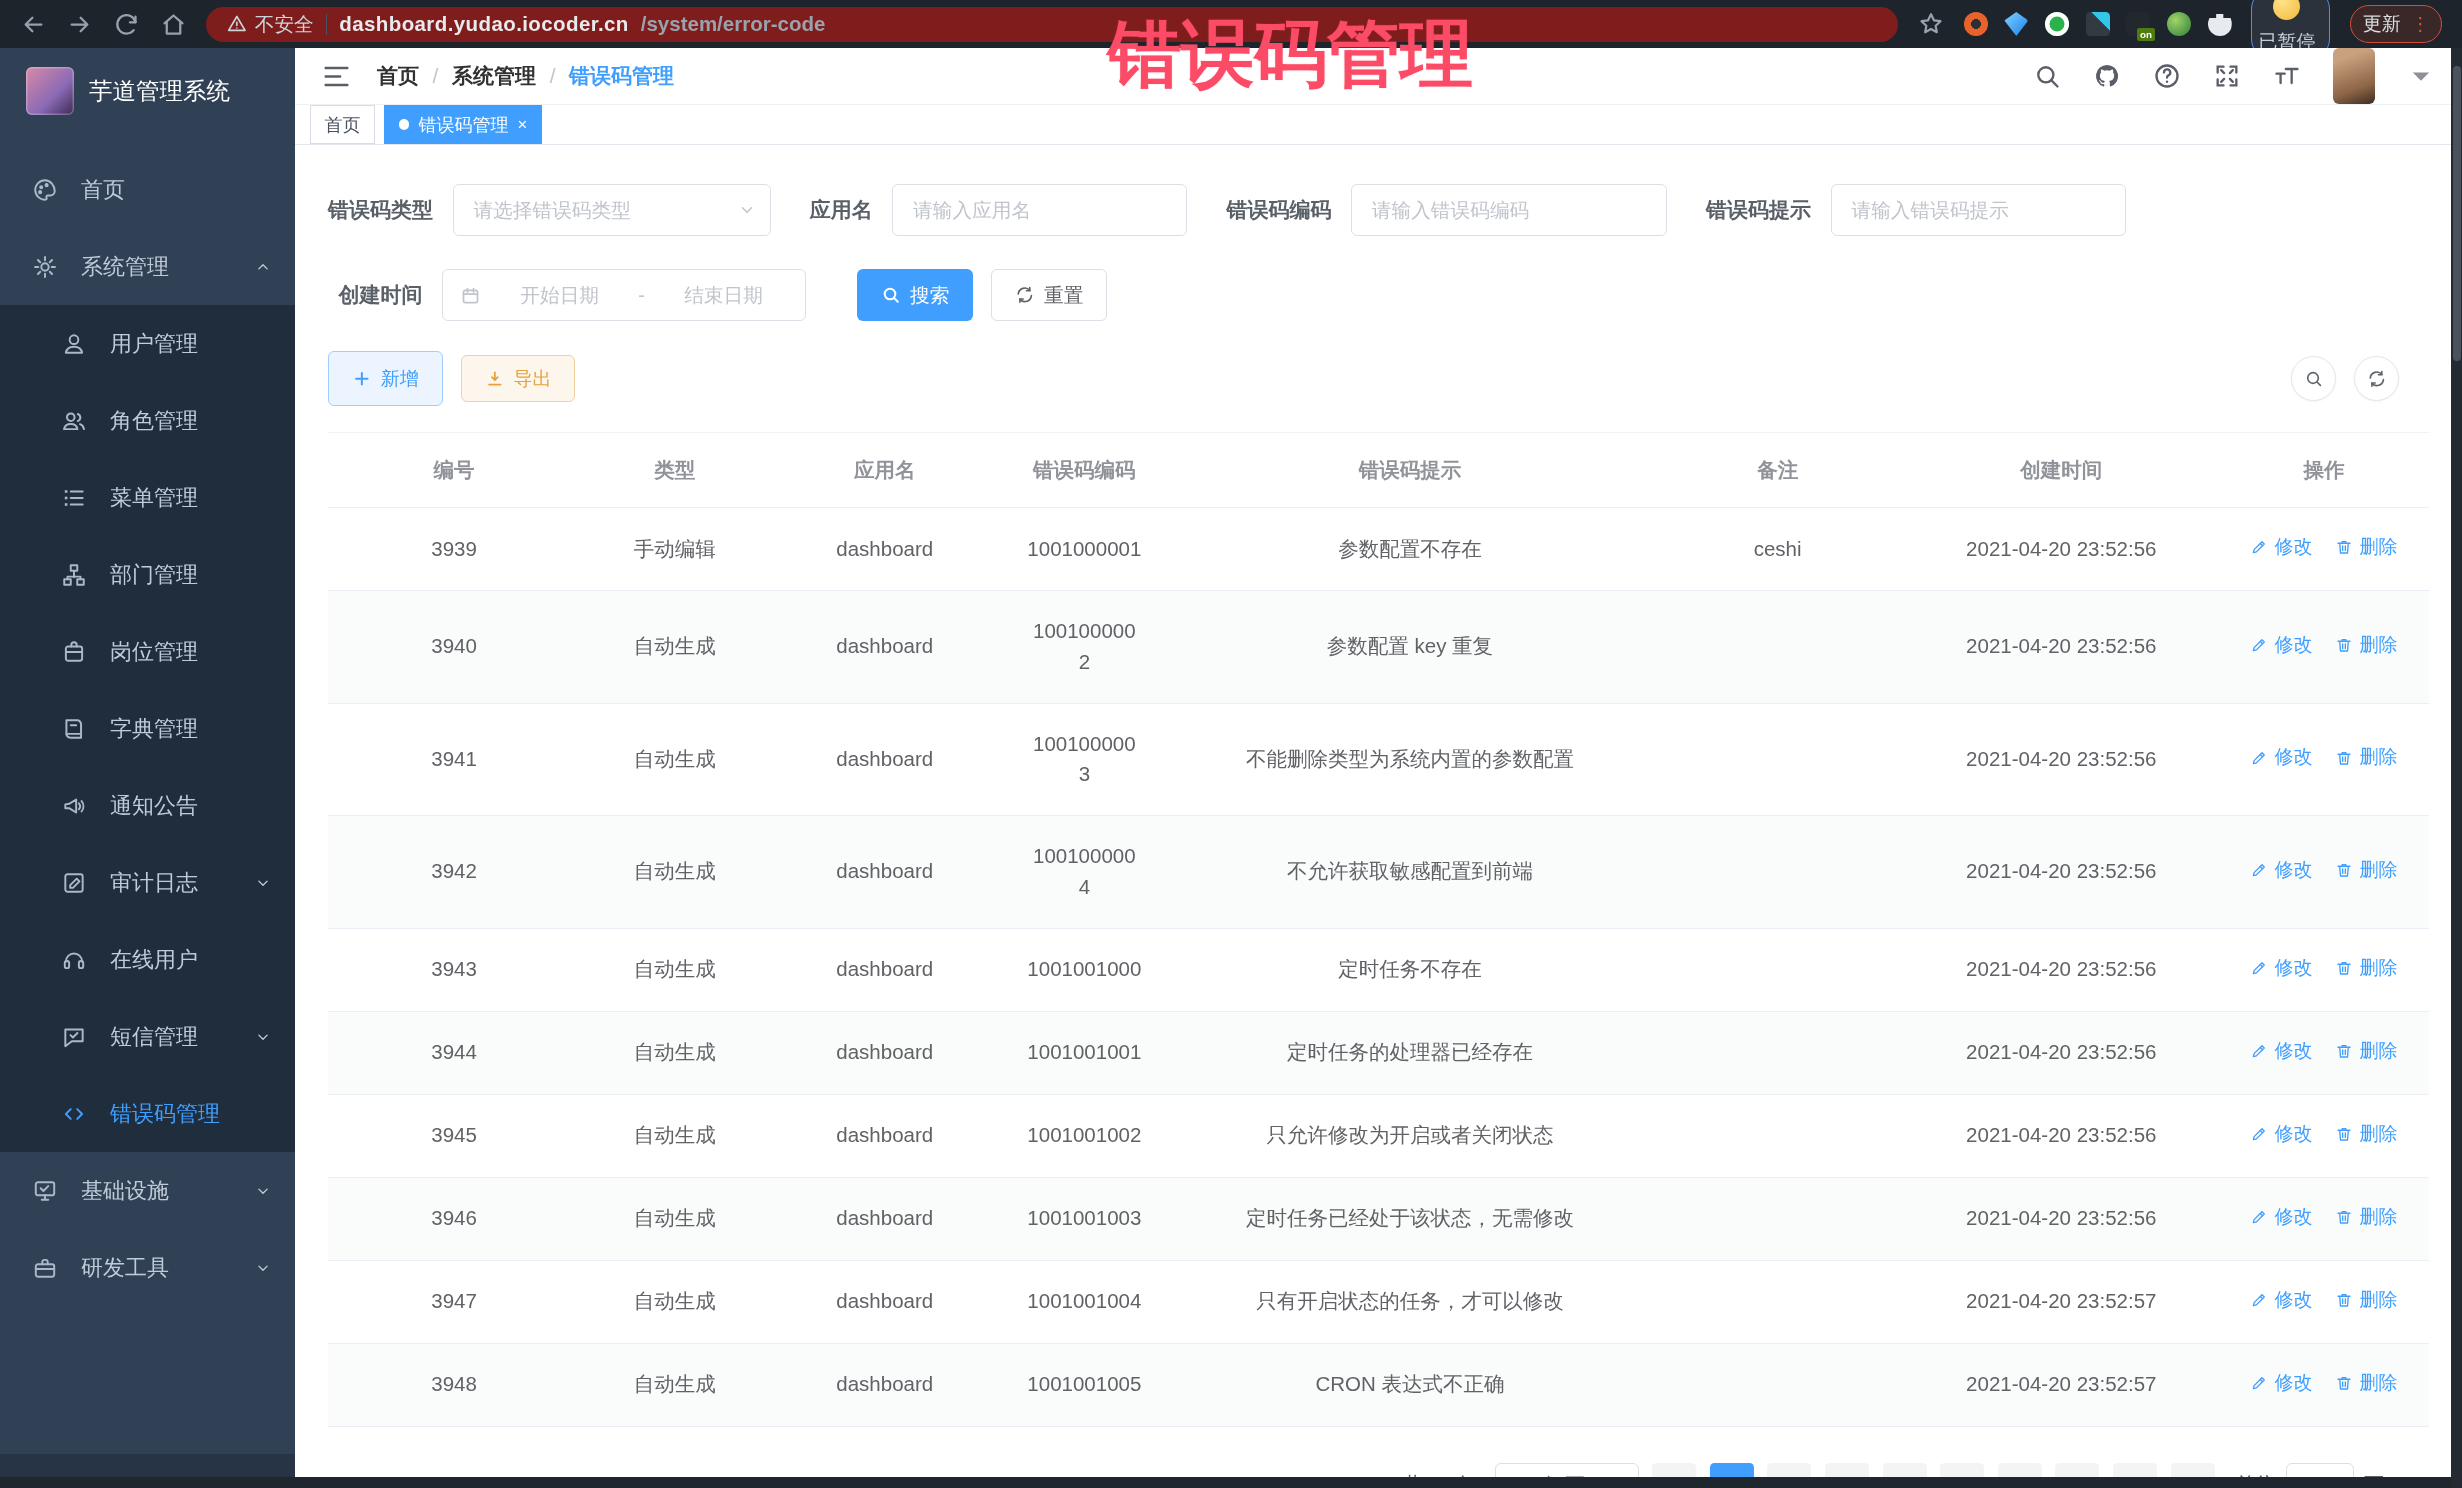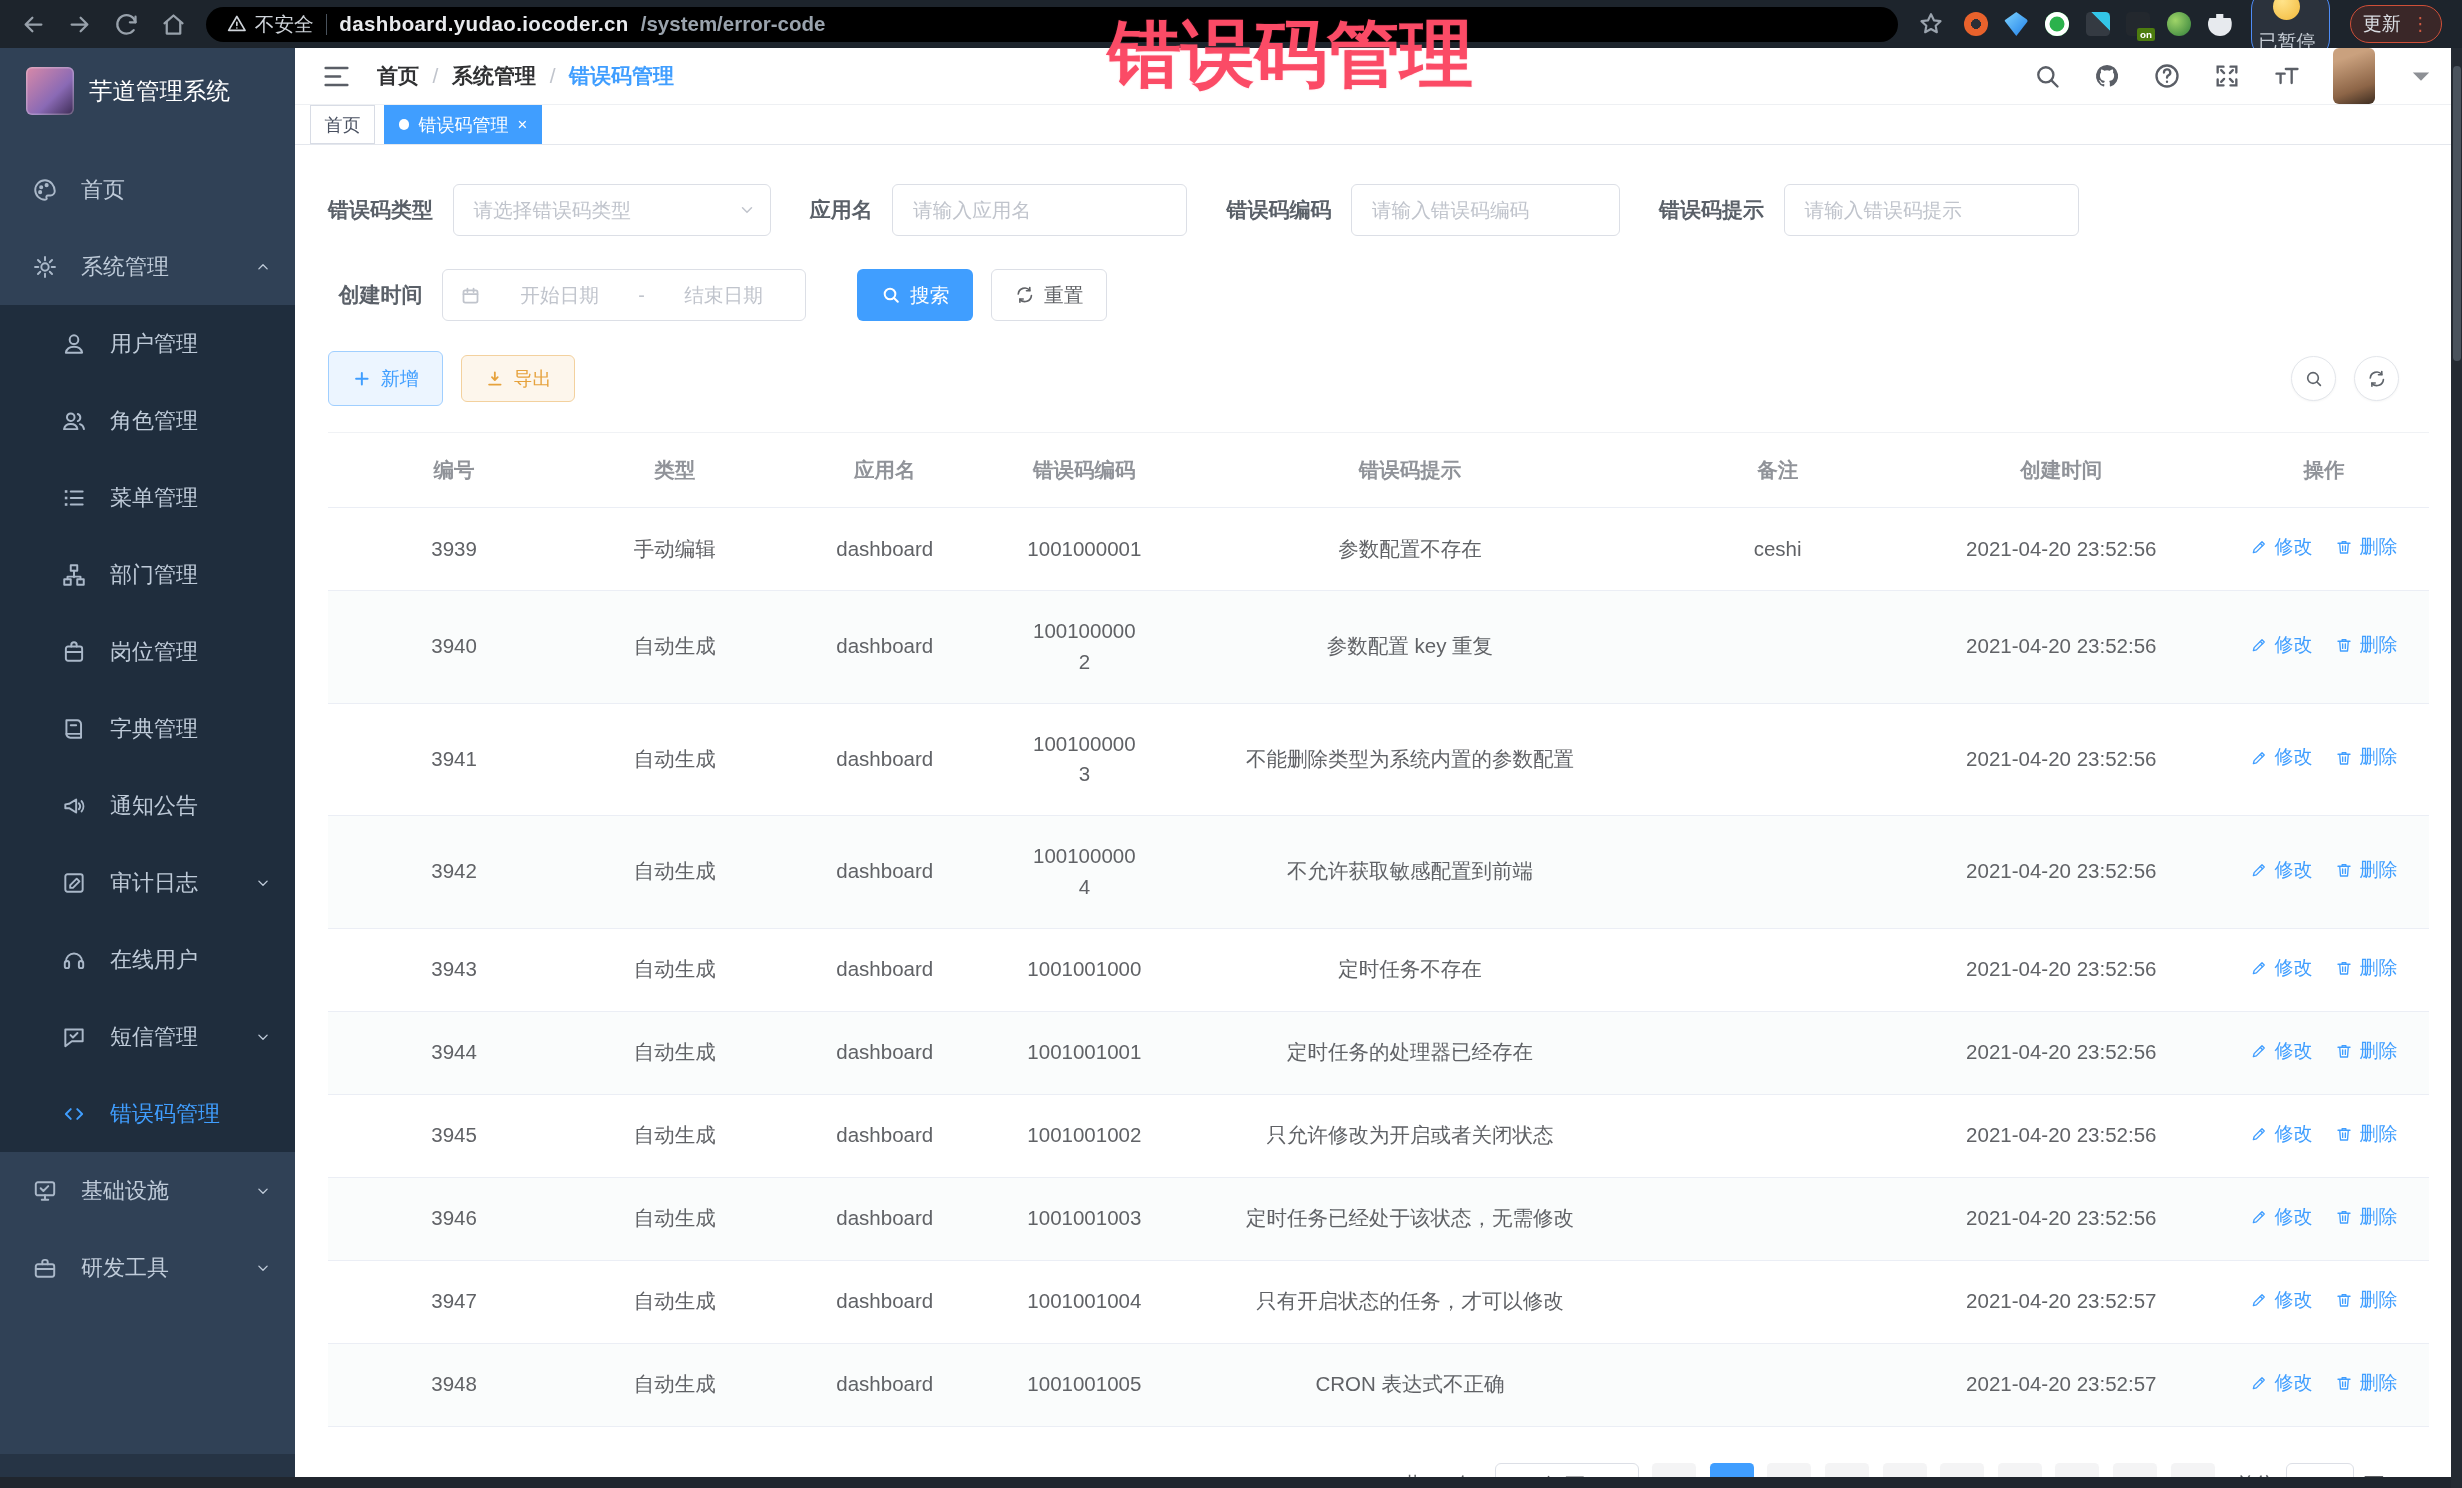--- a/index.html
+++ b/index.html
@@ -3,21 +3,21 @@
 <meta charset="utf-8">
 <style>
   * { margin:0; padding:0; box-sizing:border-box; }
   html,body { width:2462px; height:1488px; overflow:hidden; font-family:"Liberation Sans","DejaVu Sans",sans-serif; background:#fff; }
   .icon { display:inline-flex; align-items:center; justify-content:center; }
   .icon svg { width:1em; height:1em; }
 
   
   .browser-bar { height:48px; background:#1d242c; display:flex; align-items:center; padding:0 19.7px; gap:19.7px; color:#9aa3ad; }
   .browser-bar .nav-ic { font-size:27px; color:#98a1ab; cursor:pointer; }
-  .url-pill { flex:1; height:35px; background:#000000; border-radius:19.7px; display:flex; align-items:center; padding:0 21px; gap:12px; font-size:20.5px; }
+  .url-pill { flex:1; height:35px; background:#7f1d1d; border-radius:19.7px; display:flex; align-items:center; padding:0 21px; gap:12px; font-size:20.5px; }
   .url-pill .warn { color:#cfd4da; font-size:19.7px; display:flex; align-items:center; gap:7.6px; }
   .url-divider { width:1.5px; height:21px; background:#49525c; }
   .url-host { color:#e8eaed; font-weight:700; letter-spacing:0.4px; }
   .url-path { color:#9aa3ad; font-weight:700; }
   .star { font-size:26px; color:#9aa3ad; }
   .ext-row { display:flex; align-items:center; gap:16.7px; }
   .ext { width:24px; height:24px; border-radius:50%; position:relative; display:inline-block; }
   .ext.sq { border-radius:4.5px; }
   .ext .on-badge { position:absolute; right:-4.5px; bottom:-4.5px; background:#4d7c0f; color:#fff; font-size:9.8px; font-weight:700; padding:0.8px 3px; border-radius:2.3px; }
   .profile-pill { display:flex; align-items:center; gap:9px; border:1.5px solid #4e8cf7; background:#2b323c; border-radius:21px; padding:3.8px 13.6px 3.8px 6px;flex-direction:column; }
@@ -443,21 +443,21 @@
         </div>
         <div class="f-item">
           <span class="f-label">应用名</span>
           <span class="f-input">
               <input style="width: 295px;" placeholder="请输入应用名">
             </span>
         </div>
         <div class="f-item">
           <span class="f-label">错误码编码</span>
           <span class="f-input">
-              <input style="width: 269px;" placeholder="请输入错误码编码">
+              <input style="width: 316px;" placeholder="请输入错误码编码">
             </span>
         </div>
         <div class="f-item" style="margin-right:0">
           <span class="f-label">错误码提示</span>
           <span class="f-input">
               <input style="width: 295px;" placeholder="请输入错误码提示">
             </span>
         </div>
       </div>
 

